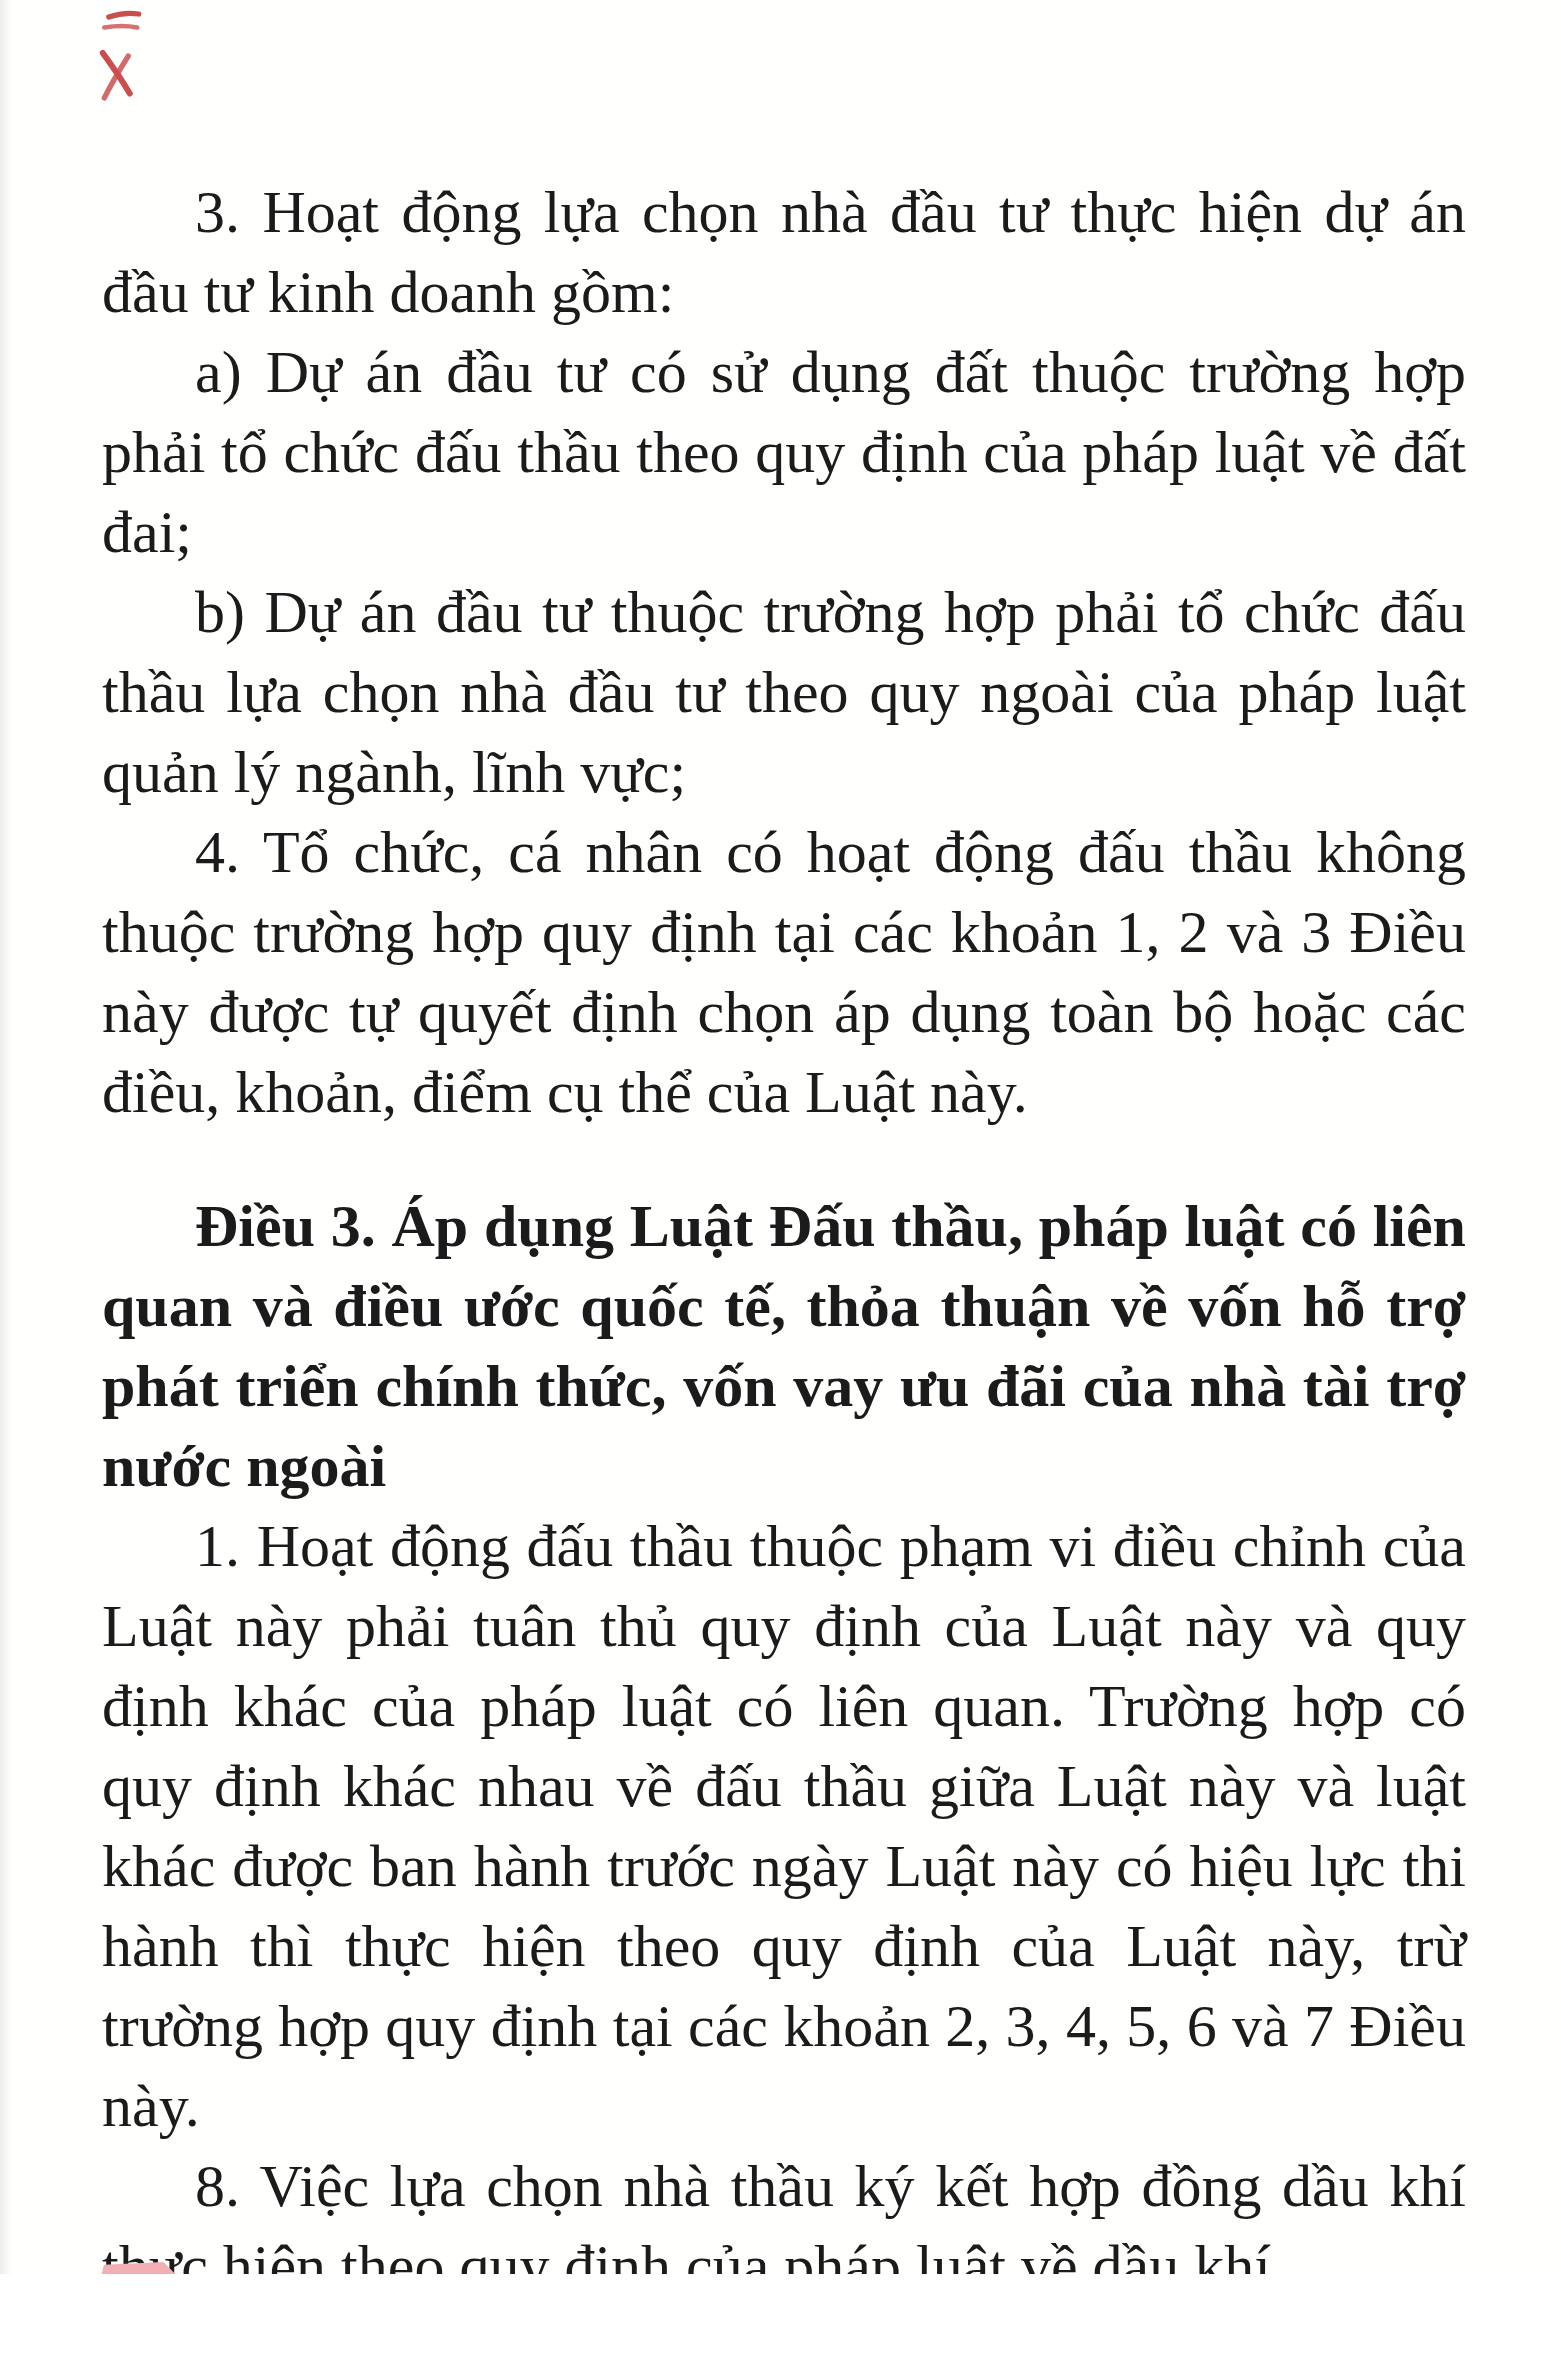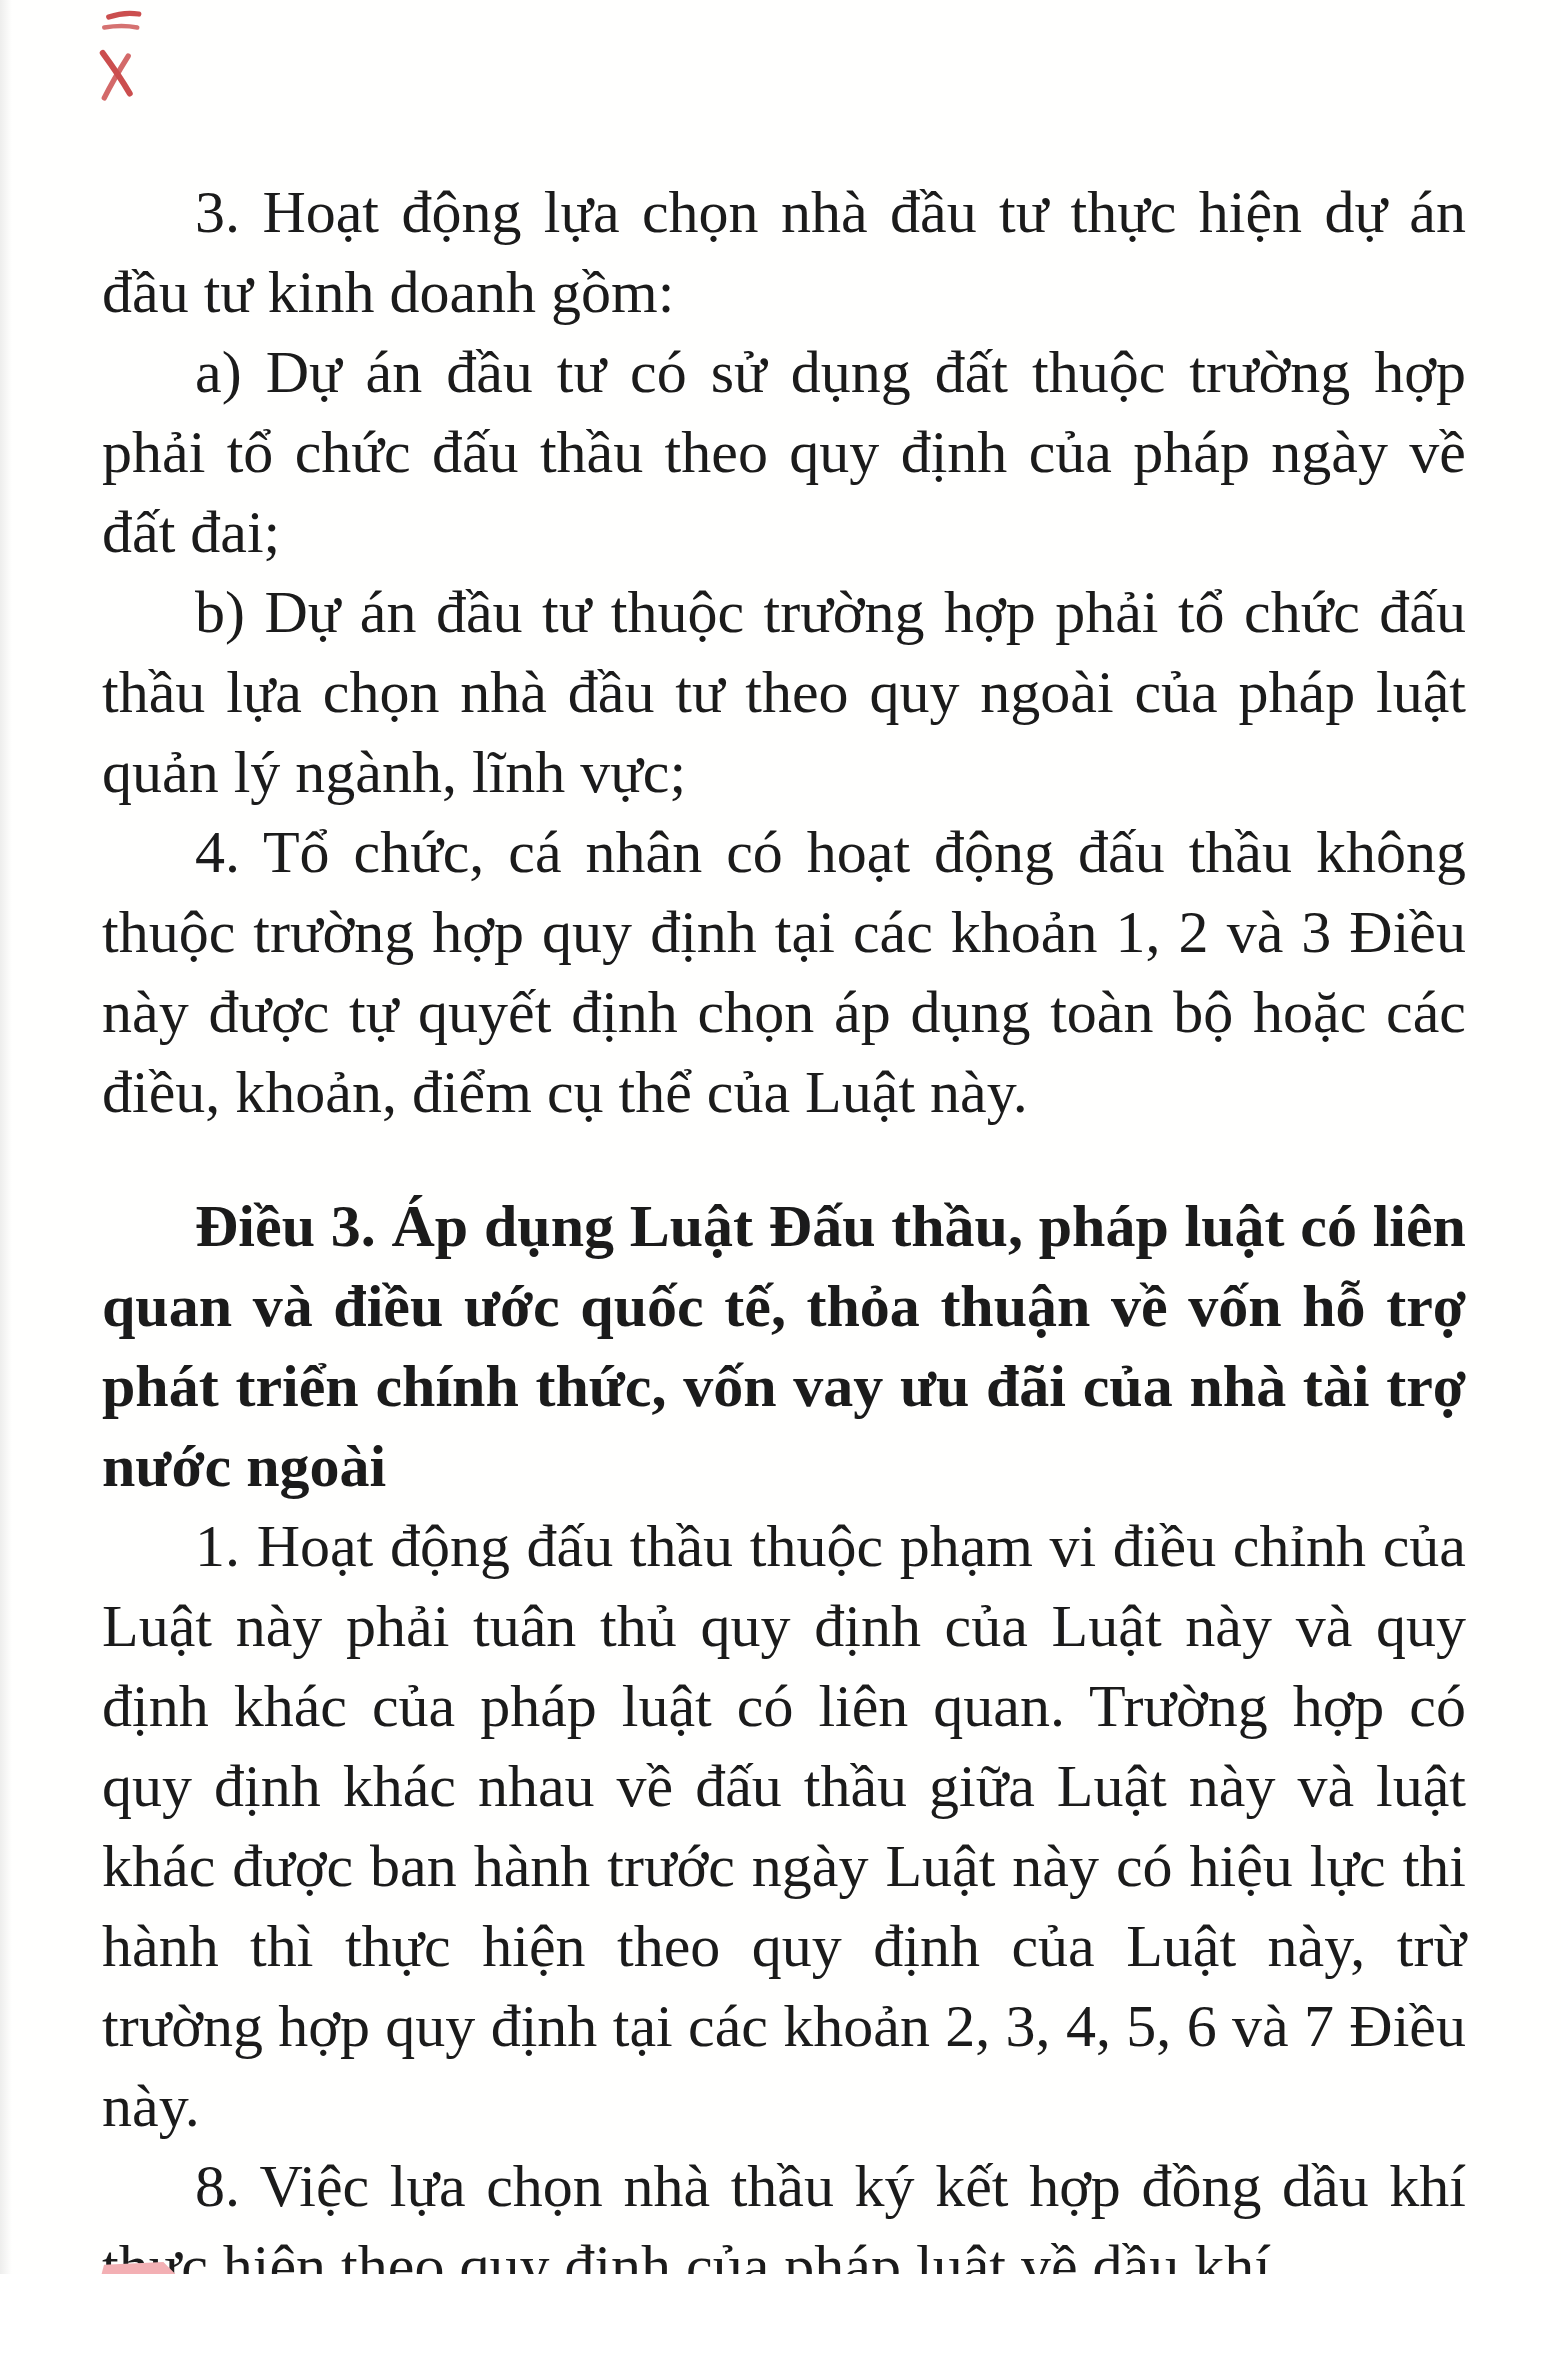--- a/index.html
+++ b/index.html
@@ -93,21 +93,21 @@
       <path d="M26 16 q20 -7 40 -4" stroke="#c23030" stroke-width="7" fill="none" stroke-linecap="round"></path>
       <path d="M20 30 q24 -4 44 0" stroke="#c23030" stroke-width="6" fill="none" stroke-linecap="round" opacity="0.8"></path>
       <path d="M18 64 q22 30 36 54" stroke="#c23030" stroke-width="8" fill="none" stroke-linecap="round"></path>
       <path d="M52 68 q-20 32 -32 56" stroke="#c23030" stroke-width="7" fill="none" stroke-linecap="round" opacity="0.85"></path>
     </svg>
   </div>
 
   <main class="text-block">
 
   <p class="para body">3. Hoạt động lựa chọn nhà đầu tư thực hiện dự án đầu tư kinh doanh gồm:</p>
-      <p class="para body">a) Dự án đầu tư có sử dụng đất thuộc trường hợp phải tổ chức đấu thầu theo quy định của pháp ngày về đất đai;</p>
+      <p class="para body">a) Dự án đầu tư có sử dụng đất thuộc trường hợp phải tổ chức đấu thầu theo quy định của pháp luật về đất đai;</p>
       <p class="para body">b) Dự án đầu tư thuộc trường hợp phải tổ chức đấu thầu lựa chọn nhà đầu tư theo quy ngoài của pháp luật quản lý ngành, lĩnh vực;</p>
       <p class="para body">4. Tổ chức, cá nhân có hoạt động đấu thầu không thuộc trường hợp quy định tại các khoản 1, 2 và 3 Điều này được tự quyết định chọn áp dụng toàn bộ hoặc các điều, khoản, điểm cụ thể của Luật này.</p>
       <p class="para heading">Điều 3. Áp dụng Luật Đấu thầu, pháp luật có liên quan và điều ước quốc tế, thỏa thuận về vốn hỗ trợ phát triển chính thức, vốn vay ưu đãi của nhà tài trợ nước ngoài</p>
       <p class="para body">1. Hoạt động đấu thầu thuộc phạm vi điều chỉnh của Luật này phải tuân thủ quy định của Luật này và quy định khác của pháp luật có liên quan. Trường hợp có quy định khác nhau về đấu thầu giữa Luật này và luật khác được ban hành trước ngày Luật này có hiệu lực thi hành thì thực hiện theo quy định của Luật này, trừ trường hợp quy định tại các khoản 2, 3, 4, 5, 6 và 7 Điều này.</p>
       <p class="para body">8. Việc lựa chọn nhà thầu ký kết hợp đồng dầu khí thực hiện theo quy định của pháp luật về dầu khí.</p>
     </main>
 
   <div class="st-logo">
     <span class="st-text">ST</span>
   </div>

